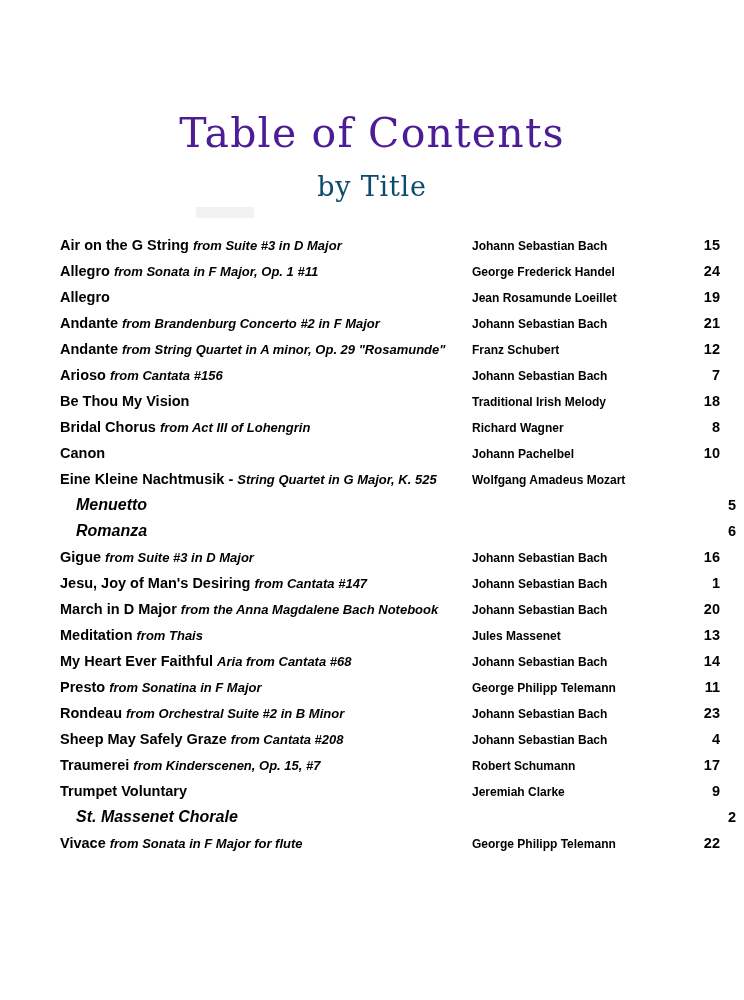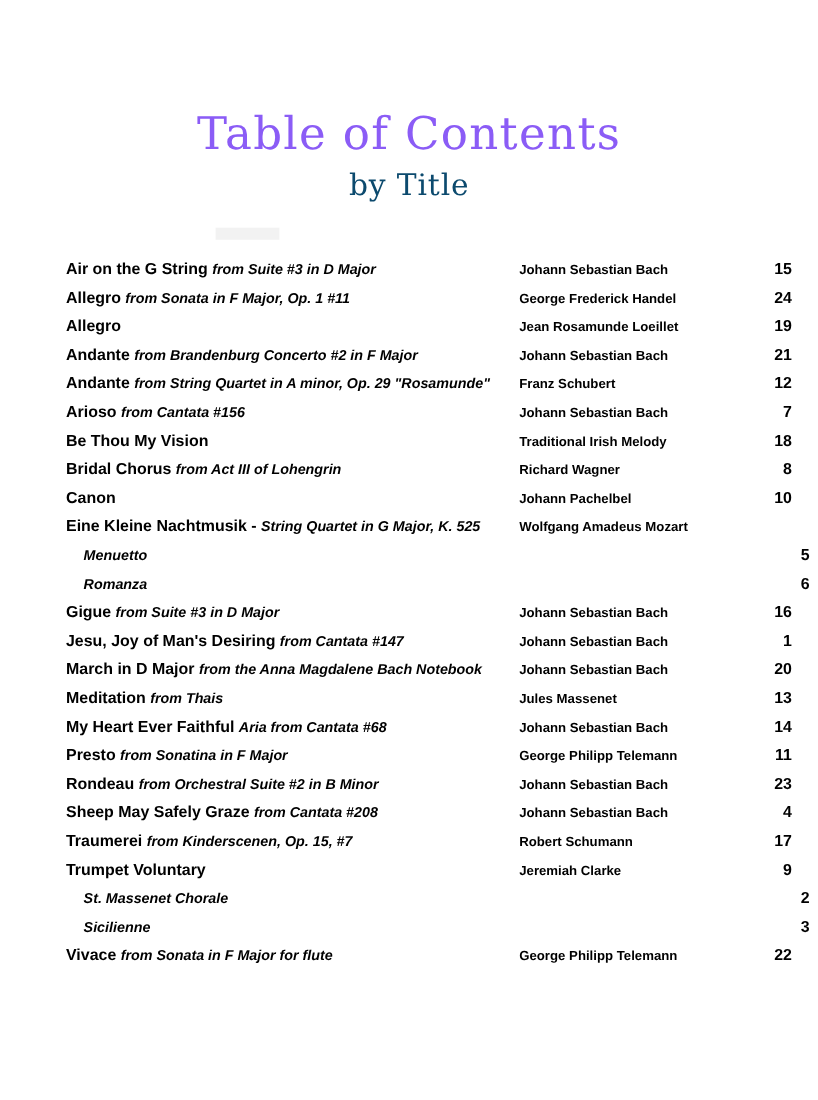--- a/index.html
+++ b/index.html
@@ -28,22 +28,22 @@
   .heading-block {
     text-align: center;
     padding-top: 96px;
   }
   .doc-title {
     font-family: "DejaVu Serif", serif;
     font-size: 41px;
     font-weight: 400;
     letter-spacing: 1.2px;
     line-height: 1.05;
-    margin: 4px;
-    color: #8b5cf6;
+    margin: 16px;
+    color: #4c1d95;
   }
   .doc-subtitle {
     font-family: "DejaVu Serif", serif;
     font-size: 27px;
     font-weight: 400;
     letter-spacing: 0.8px;
     margin: 10px 0 0 0;
     color: #0c4a6e;
   }
 
@@ -94,21 +94,21 @@
   }
   .work-sub:not(:empty) {
     margin-left: 4px;
   }
 
   
   .toc-row.sub .col-work {
     padding-left: 16px;
   }
   .toc-row.sub .work-title {
-    font-size: 13px;
+    font-size: 16px;
     font-weight: bold;
     font-style: italic;
   }
 
   
   .scan-artifact {
     position: absolute;
     left: 196px;
     top: 207px;
     width: 58px;
@@ -238,25 +238,20 @@
       <div class="toc-row">
         <div class="col-work"><span class="work-title">Trumpet Voluntary</span><span class="work-sub"></span></div>
         <div class="col-composer">Jeremiah Clarke</div>
         <div class="col-page">9</div>
       </div>
       <div class="toc-row sub">
         <div class="col-work"><span class="work-title">St. Massenet Chorale</span><span class="work-sub"></span></div>
         <div class="col-composer"></div>
         <div class="col-page">2</div>
       </div>
-      <div class="toc-row sub">
-        <div class="col-work"><span class="work-title">Sicilienne</span><span class="work-sub"></span></div>
-        <div class="col-composer"></div>
-        <div class="col-page">3</div>
-      </div>
       <div class="toc-row">
         <div class="col-work"><span class="work-title">Vivace</span><span class="work-sub">from Sonata in F Major for flute</span></div>
         <div class="col-composer">George Philipp Telemann</div>
         <div class="col-page">22</div>
       </div>
     </div>
 
 </div>
 
 </body></html>

